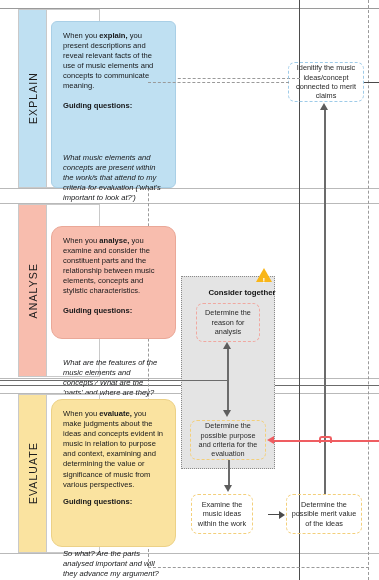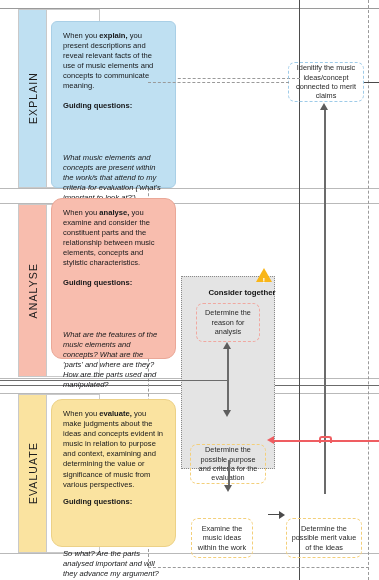--- a/index.html
+++ b/index.html
@@ -43,21 +43,21 @@
   
   #consider{position:absolute;background:#e4e4e4;border:1px dotted #8a8a8a;box-sizing:border-box;}
   #consider-title{position:absolute;font-size:7.8px;font-weight:bold;color:#141414;
                   width:100%;text-align:center;top:11px;left:14px;}
 
   
   .node{position:absolute;box-sizing:border-box;border-radius:7px;
         display:flex;align-items:center;justify-content:center;text-align:center;
         font-size:7.3px;line-height:9.4px;color:#2a2a2a;padding:3px 4px;background:transparent;}
   .n-pink{border:1.4px dashed #f0a8a0;}
-  .n-yellow{border:1.4px dashed #f3cf7a;margin-top:24px;}
+  .n-yellow{border:1.4px dashed #f3cf7a;}
   .n-blue{border:1.4px dashed #9ecbe8;}
 
   
   .arrow-v{position:absolute;width:0;border-left:2px solid #6b6b6b;}
   .arrow-h{position:absolute;height:0;border-top:1.5px solid #4a4a4a;}
   .head-up,.head-down{position:absolute;width:0;height:0;}
   .head-up{border-left:4.5px solid transparent;border-right:4.5px solid transparent;border-bottom:7px solid #5d5d5d;}
   .head-down{border-left:4.5px solid transparent;border-right:4.5px solid transparent;border-top:7px solid #5d5d5d;}
   .head-right{position:absolute;width:0;height:0;border-top:4px solid transparent;border-bottom:4px solid transparent;border-left:6px solid #4a4a4a;}
 
@@ -101,21 +101,21 @@
     <div class="spacer"></div>
     <p class="gq">Guiding questions:</p>
     <p class="q">What music elements and concepts are present within the work/s that attend to my criteria for evaluation ('what's important to look at?')</p>
   </div>
 
   <div class="band" style="top:204px;height:173px;">
     <div class="band-tab" style="background:#f8bdae;border-right:1px solid #c9c9c9;">
       <span>ANALYSE</span>
     </div>
   </div>
-  <div class="card c-analyse" style="left:51px;top:198px;width:125px;height:161px;">
+  <div class="card c-analyse" style="left:51px;top:226px;width:125px;height:113px;">
     <p><span>When you </span><b>analyse,</b><span> you examine and consider the constituent parts and the relationship between music elements, concepts and stylistic characteristics.</span></p>
     <div class="spacer"></div>
     <p class="gq">Guiding questions:</p>
     <p class="q">What are the features of the music elements and concepts? What are the 'parts' and where are they? How are the parts used and manipulated?</p>
   </div>
 
   <div class="band" style="top:394px;height:159px;">
     <div class="band-tab" style="background:#fae3a0;border-right:1px solid #c9c9c9;">
       <span>EVALUATE</span>
     </div>

